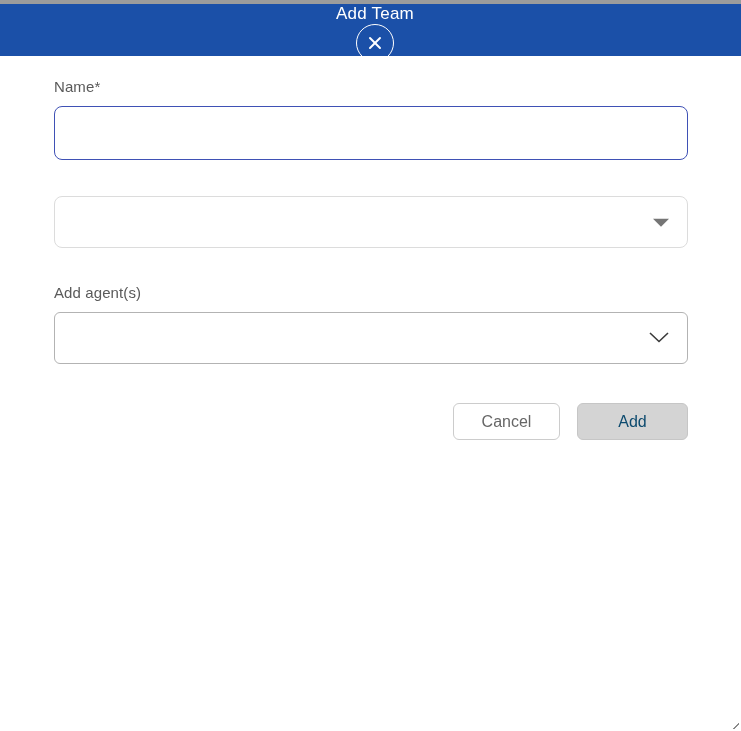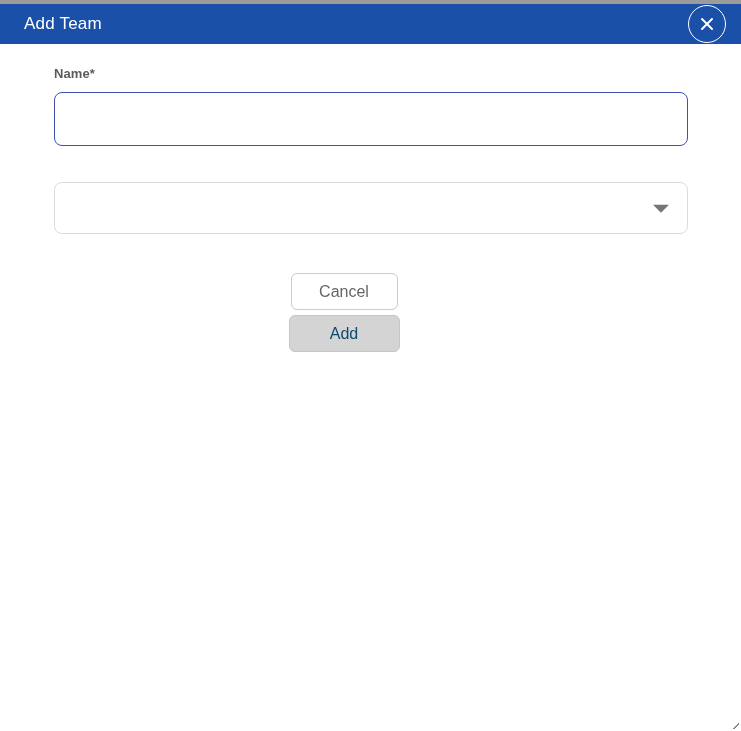--- a/index.html
+++ b/index.html
@@ -9,26 +9,27 @@
     background: #ffffff;
     position: relative;
     overflow: hidden;
   }
   .top-strip {
     height: 4px;
     background: #9c9c9c;
     width: 100%;
   }
   .dialog-header {
-    height: 40px;
+    height: 52px;
     background: #1b50a8;
     display: flex;
     align-items: center;
     justify-content: space-between;
     padding: 0 15px 0 24px;
+    flex-direction: column;
   }
   .dialog-title {
     color: #ffffff;
     font-size: 17px;
     font-weight: 400;
     letter-spacing: 0.2px;
   }
   .close-btn {
     width: 38px;
     height: 38px;
@@ -43,22 +44,22 @@
   }
   .close-btn svg { display: block; }
 
   .dialog-content {
     padding: 22px 53px 0 54px;
   }
   .form-group { margin-top: 36px; }
   .form-group:first-child { margin-top: 0; }
   .field-label {
     display: block;
-    font-size: 13px;
-    font-weight: bold;
+    font-size: 15px;
+    font-weight: normal;
     color: #5a5a5a;
     margin-bottom: 11px;
     letter-spacing: 0.1px;
   }
   .text-input {
     width: 100%;
     height: 54px;
     border: 1px solid #3f51b5;
     border-radius: 8px;
     outline: none;
@@ -117,23 +118,22 @@
     font-family: "Liberation Sans", sans-serif;
     font-size: 15px;
     color: #333;
     padding: 10px 14px;
     background: #fff;
   }
   .dialog-footer {
     display: flex;
     justify-content: flex-end;
     align-items: center;
-    gap: 5px;
+    gap: 17px;
     padding: 39px 53px 0 0;
-    flex-direction: column;
   }
   .btn {
     height: 37px;
     border-radius: 6px;
     font-family: "Liberation Sans", sans-serif;
     font-size: 16px;
     cursor: pointer;
   }
   .btn-cancel {
     min-width: 107px;
@@ -183,20 +183,31 @@
   </div>
 
   <div class="form-group">
     <div class="select-box">
       <span class="select-value"></span>
       <span class="caret-down"></span>
     </div>
   </div>
 
 
+  <div class="form-group">
+    <label class="field-label">Add agent(s)</label>
+    <div class="multiselect-box">
+      <span class="select-value"></span>
+      <span class="chevron-down">
+        <svg width="20" height="11" viewBox="0 0 20 11">
+          <polyline points="1,1 10,9.5 19,1" fill="none" stroke="#3a3a3a" stroke-width="1.6"></polyline>
+        </svg>
+      </span>
+    </div>
+  </div>
 
 
 </div>
 
 <div class="dialog-footer">
   <button class="btn btn-cancel">Cancel</button>
   <button class="btn btn-add" disabled="">Add</button>
 </div>
 
 <div class="resize-grip"></div>

